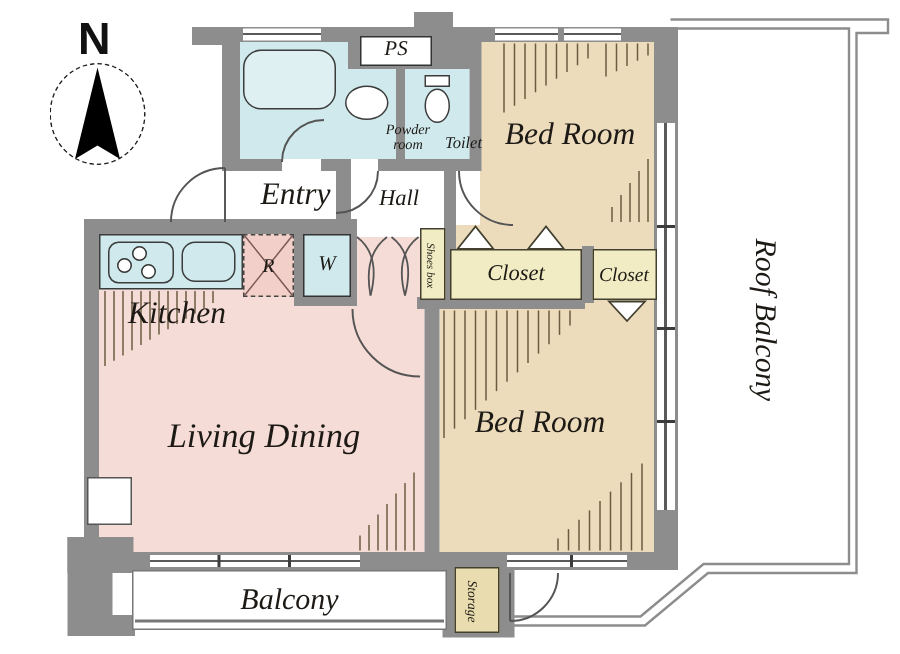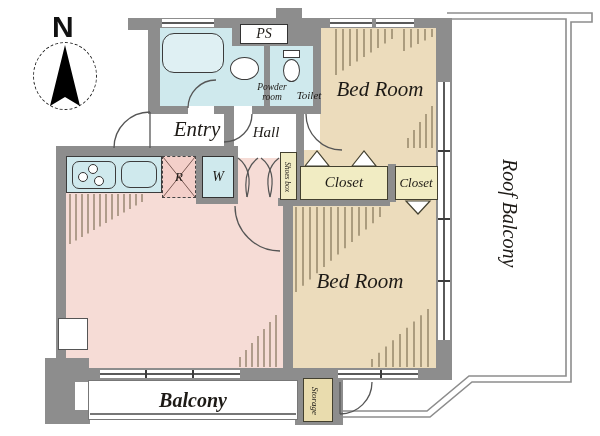--- a/index.html
+++ b/index.html
@@ -203,22 +203,24 @@
     </svg>
   </div>
 
   <div class="label wrap" style="left:244px;top:93px;width:44px;font-size:9.5px;margin-left:28px;">Powder room</div>
   <div class="label" style="left:292px;top:96px;font-size:11px;margin-left:17px;">Toilet</div>
   <div class="label" style="left:264px;top:34px;font-size:14px;text-align:right;">PS</div>
   <div class="label" style="left:197px;top:130px;font-size:21px;">Entry</div>
   <div class="label" style="left:266px;top:133px;font-size:15px;">Hall</div>
   <div class="label" style="left:380px;top:90px;font-size:21px;">Bed Room</div>
   <div class="label" style="left:360px;top:282px;font-size:21px;">Bed Room</div>
+  <div class="label" style="left:118px;top:209px;font-size:21px;">Kitchen</div>
+  <div class="label" style="left:176px;top:291px;font-size:23px;">Living Dining</div>
   <div class="label" style="left:344px;top:183px;font-size:15px;">Closet</div>
   <div class="label" style="left:416px;top:183px;font-size:13px;">Closet</div>
   <div class="label" style="left:179px;top:177px;font-size:13px;">R</div>
   <div class="label" style="left:218px;top:177px;font-size:14px;">W</div>
-  <div class="label" style="left:193px;top:400px;font-size:20px;font-weight:bold;">Balcony</div>
+  <div class="label" style="left:193px;top:400px;font-size:20px;">Balcony</div>
   <div class="vlabel" style="left:498px;top:128px;height:170px;font-size:20px;">Roof Balcony</div>
   <div class="vlabel" style="left:283px;top:155px;height:44px;font-size:7.5px;line-height:1;">Shoes box</div>
   <div class="vlabel" style="left:310px;top:382px;height:38px;font-size:9px;line-height:1;">Storage</div>
 
 </div>
 
 </body></html>

